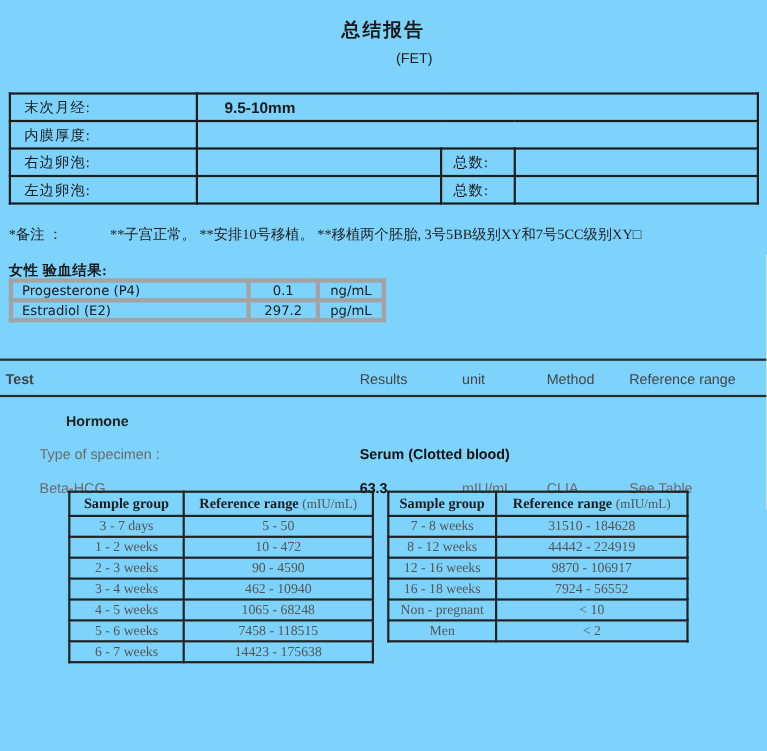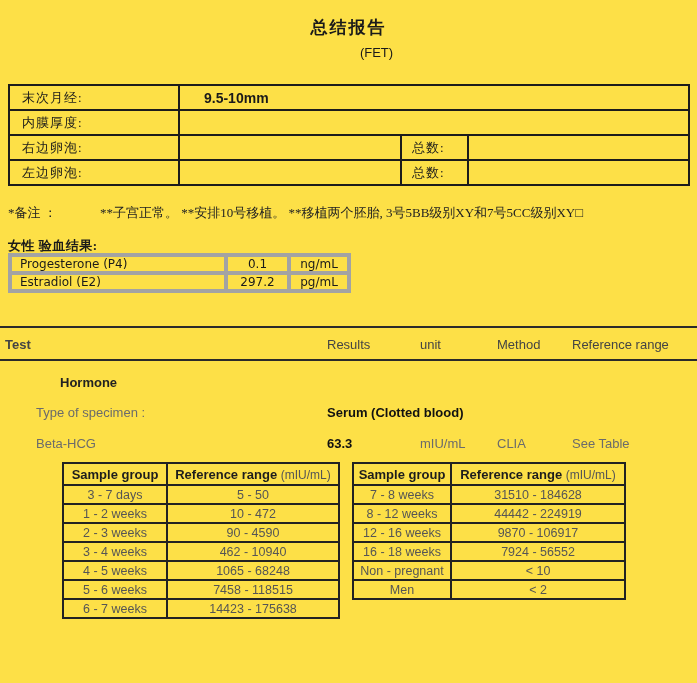--- a/index.html
+++ b/index.html
@@ -1,21 +1,21 @@
 <!DOCTYPE html>
 <html><head>
 <meta charset="utf-8">
 <style>
   * { margin: 0; padding: 0; box-sizing: border-box; }
   html, body { background: #ffffff; }
   .page {
     position: relative;
     width: 697px;
     height: 683px;
-    background: #fde047;
+    background: #7dd3fc;
     font-family: "Liberation Serif", "DejaVu Serif", serif;
     color: #1a1a1a;
     overflow: hidden;
   }
   .pos { position: absolute; white-space: nowrap; }
 
   
   .doc-title {
     top: 16px; left: 0; width: 100%;
     text-align: center;
@@ -87,22 +87,22 @@
   .col-unit { left: 420px; }
   .col-method { left: 497px; }
   .col-ref { left: 572px; }
   .hdr-row { top: 337px; }
   .cat-row { top: 375px; padding-left: 24px; }
   .spec-row { top: 405px; }
   .test-row { top: 436px; }
 
   
   .ref-table {
-    position: absolute; top: 462px;
-    font-family: Liberation Sans, sans-serif;
+    position: absolute; top: 446px;
+    font-family: Liberation Serif, serif;
   }
   .ref-table.left-table { left: 62px; width: 276px; }
   .ref-table.right-table { left: 352px; width: 272px; }
   .ref-table td, .ref-table th {
     border: 2px solid #222;
     text-align: center;
     vertical-align: middle;
   }
   .ref-table th { height: 22px; font-size: 13px; color: #1d1d1d; font-weight: bold; }
   .ref-table th .unit-note { font-weight: normal; color: #555; font-size: 12px; }

